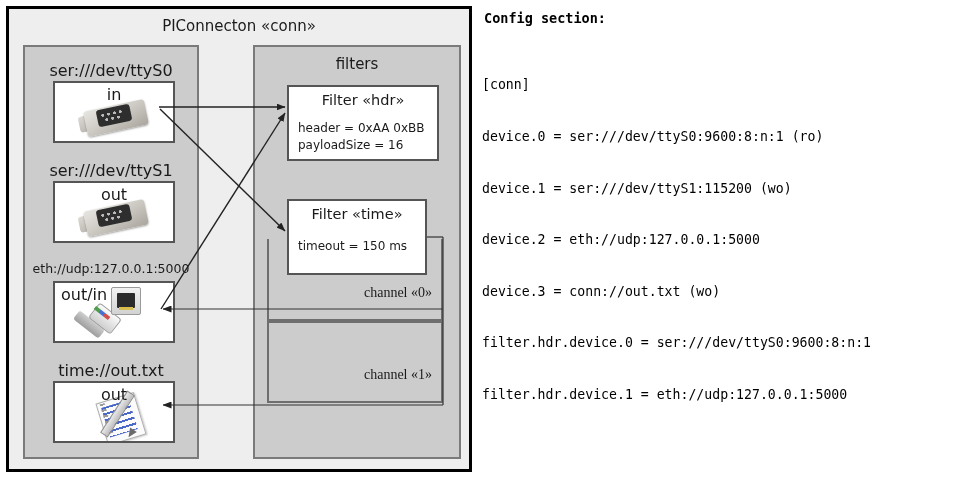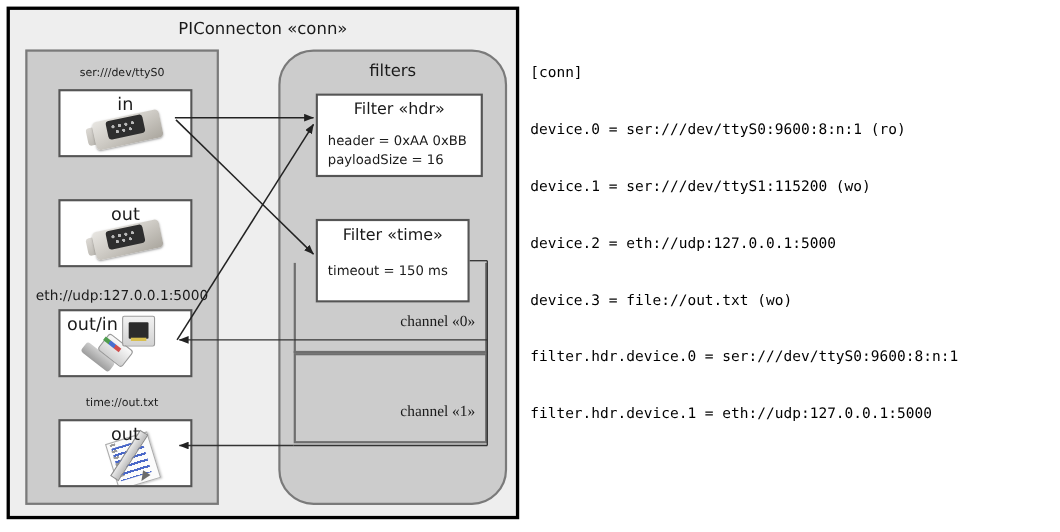--- a/index.html
+++ b/index.html
@@ -32,32 +32,32 @@
   }
 
   
   .group-box {
     position: absolute;
     background: #cccccc;
     border: 2px solid #7a7a7a;
     box-sizing: border-box;
   }
   #devices-group { left: 14px; top: 36px; width: 176px; height: 414px; }
-  #filters-group { left: 244px; top: 36px; width: 208px; height: 414px; border-radius: 32px; }
+  #filters-group { left: 244px; top: 36px; width: 208px; height: 414px; }
   #filters-title {
     position: absolute; left: 0; top: 8px; width: 100%;
     text-align: center; font-size: 15px; color: #1a1a1a;
   }
 
   
   .device-label {
     position: absolute;
     width: 100%;
     text-align: center;
-    font-size: 10px;
+    font-size: 16px;
     color: #1a1a1a;
     white-space: nowrap;
   }
   .device-card {
     position: absolute;
     background: #ffffff;
     border: 2px solid #555555;
     box-sizing: border-box;
     left: 28px;
     width: 122px;
@@ -292,20 +292,21 @@
     <div class="device-card" style="top:34px;">
       <div class="device-dir dir-center">in</div>
       <div class="icon-wrap">
         <div class="serial-tail"></div>
         <div class="serial-body"></div>
         <div class="serial-shell"></div>
         <div class="serial-pins"></div>
       </div>
     </div>
 
+    <div class="device-label" style="top:114px;">ser:///dev/ttyS1</div>
     <div class="device-card" style="top:134px;">
       <div class="device-dir dir-center">out</div>
       <div class="icon-wrap">
         <div class="serial-tail"></div>
         <div class="serial-body"></div>
         <div class="serial-shell"></div>
         <div class="serial-pins"></div>
       </div>
     </div>
 
@@ -373,26 +374,27 @@
 
     <line x1="434" y1="396" x2="258" y2="396" stroke="#333333" stroke-width="1.2"></line>
     <line x1="258" y1="396" x2="154" y2="396" stroke="#333333" stroke-width="1.2" marker-end="url(#arrowhead)"></line>
 
     <line x1="434" y1="228" x2="434" y2="396" stroke="#333333" stroke-width="1.2"></line>
     <line x1="418" y1="228" x2="434" y2="228" stroke="#333333" stroke-width="1.2"></line>
   </svg>
 </div>
 
 <div id="config-panel">
+  <div id="config-heading">Config section:</div>
   <div id="config-lines">
     <div class="config-line">[conn]</div>
     <div class="config-line">device.0 = ser:///dev/ttyS0:9600:8:n:1 (ro)</div>
     <div class="config-line">device.1 = ser:///dev/ttyS1:115200 (wo)</div>
     <div class="config-line">device.2 = eth://udp:127.0.0.1:5000</div>
-    <div class="config-line">device.3 = file://out.txt (wo)</div>
+    <div class="config-line">device.3 = conn://out.txt (wo)</div>
     <div class="config-line">filter.hdr.device.0 = ser:///dev/ttyS0:9600:8:n:1</div>
     <div class="config-line">filter.hdr.device.1 = eth://udp:127.0.0.1:5000</div>
     
     
     
     
     
     
     
     

